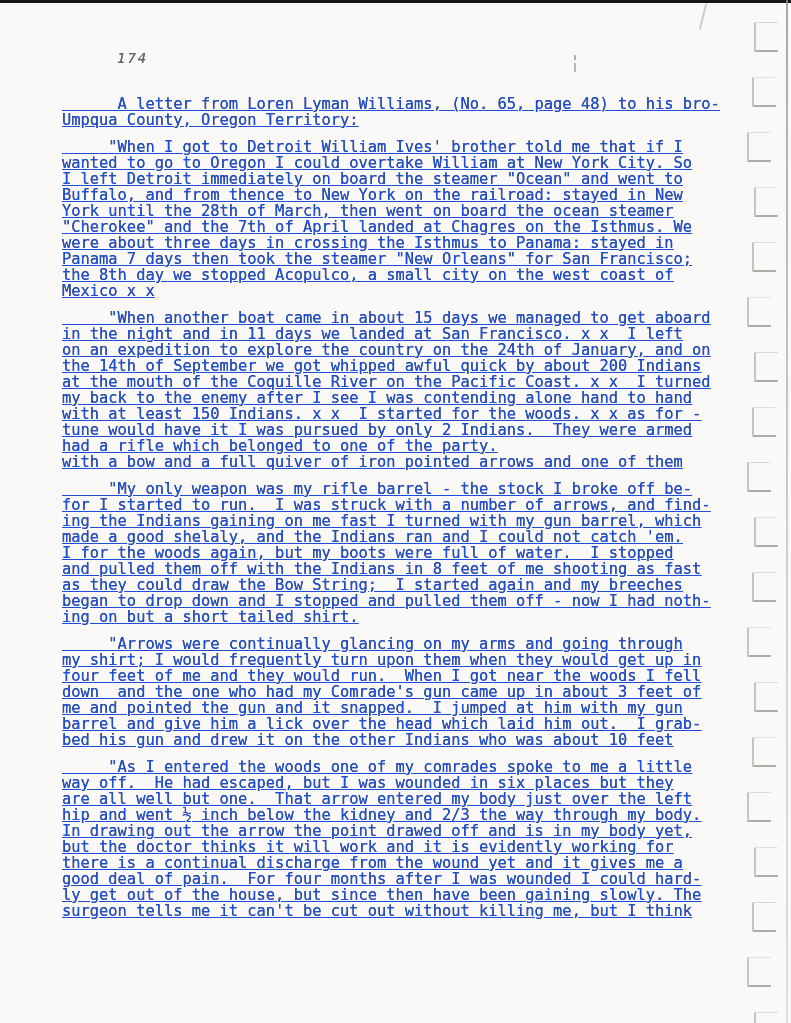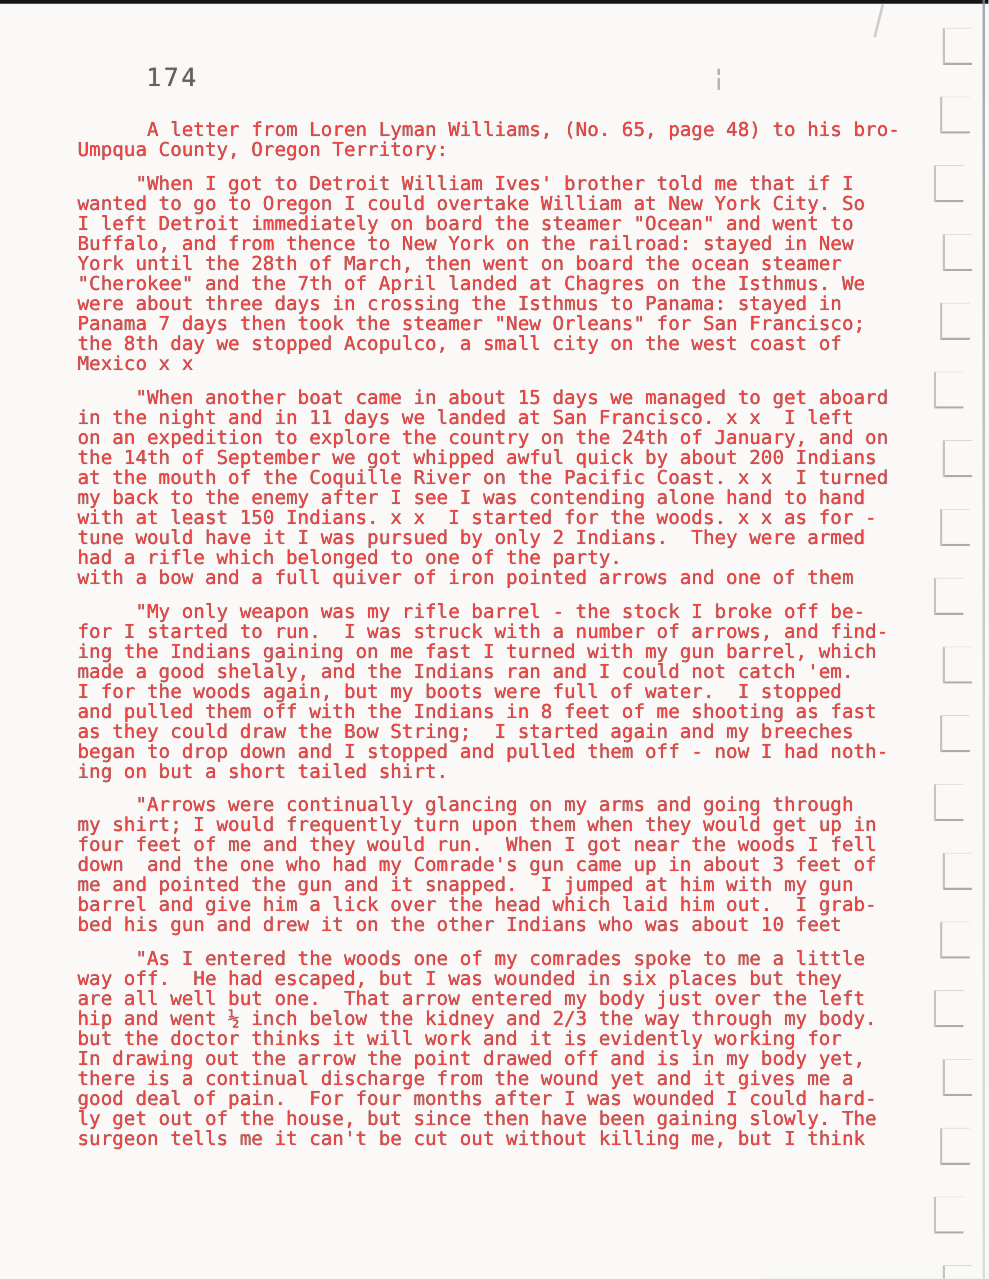--- a/index.html
+++ b/index.html
@@ -28,35 +28,37 @@
     left: 786px;
     width: 2px;
     height: 100%;
     background: linear-gradient(#8f8d95, #c8c6c3 60%, #d5d3d0);
     opacity: 0.75;
   }
   .page-number {
     position: absolute;
     top: 50px;
     left: 117px;
-    font-size: 20px;
+    font-size: 14px;
     letter-spacing: 2px;
     color: #4a4845;
     opacity: 0.85;
     text-shadow: 0 0 0.6px rgba(60,58,55,0.8);
+    font-style: italic;
   }
   .document-text {
     position: absolute;
     top: 96px;
     left: 62px;
     width: 680px;
     font-size: 15.4px;
     line-height: 16px;
-    color: #ef4444;
+    color: #1d4ed8;
     text-shadow: 0 0 0.55px rgba(45,43,40,0.85);
+    text-decoration: underline;
   }
   .para { margin: 0 0 11px 0; }
   .line { white-space: pre; }
   
   .binding-marks {
     position: absolute;
     top: 22px;
     left: 752px;
     width: 26px;
   }
@@ -150,22 +152,22 @@
         <div class="line">down  and the one who had my Comrade's gun came up in about 3 feet of</div>
         <div class="line">me and pointed the gun and it snapped.  I jumped at him with my gun</div>
         <div class="line">barrel and give him a lick over the head which laid him out.  I grab-</div>
         <div class="line">bed his gun and drew it on the other Indians who was about 10 feet</div>
       </div>
       <div class="para">
         <div class="line">     "As I entered the woods one of my comrades spoke to me a little</div>
         <div class="line">way off.  He had escaped, but I was wounded in six places but they</div>
         <div class="line">are all well but one.  That arrow entered my body just over the left</div>
         <div class="line">hip and went ½ inch below the kidney and 2/3 the way through my body.</div>
+        <div class="line">In drawing out the arrow the point drawed off and is in my body yet,</div>
         <div class="line">but the doctor thinks it will work and it is evidently working for</div>
-        <div class="line">In drawing out the arrow the point drawed off and is in my body yet,</div>
         <div class="line">there is a continual discharge from the wound yet and it gives me a</div>
         <div class="line">good deal of pain.  For four months after I was wounded I could hard-</div>
         <div class="line">ly get out of the house, but since then have been gaining slowly. The</div>
         <div class="line">surgeon tells me it can't be cut out without killing me, but I think</div>
       </div>
     </div>
 
   <div class="binding-marks">
       <div class="binding-mark"></div>
       <div class="binding-mark"></div>

